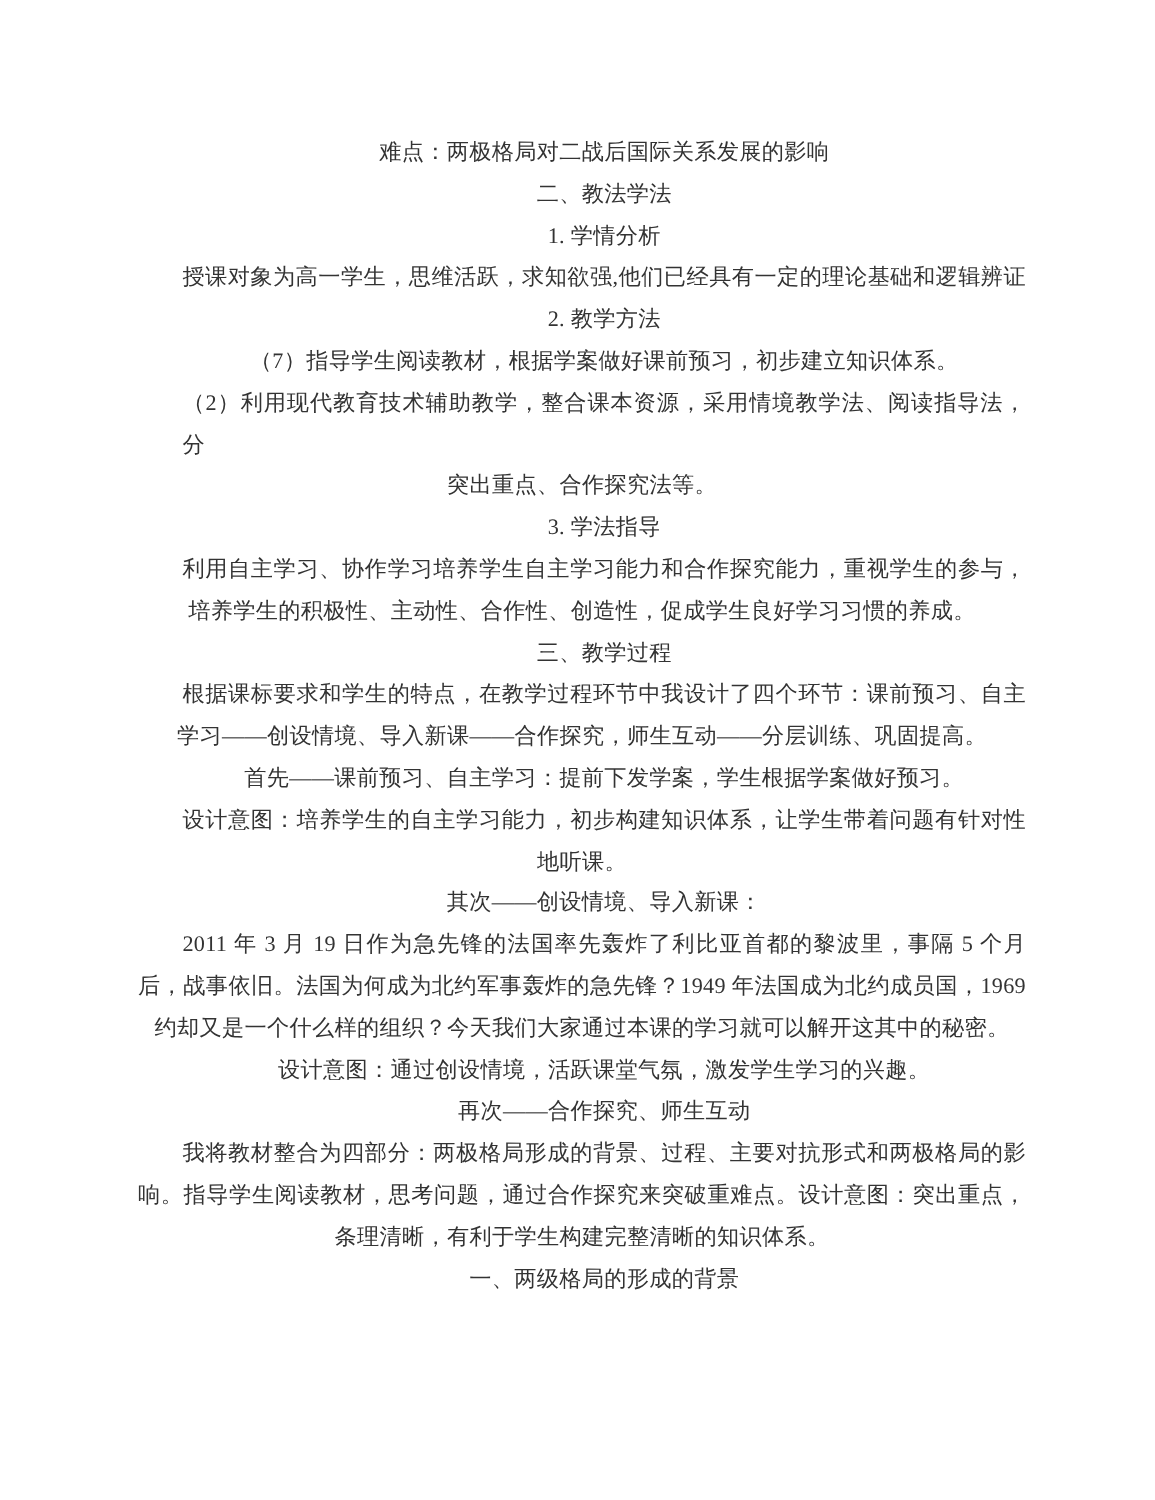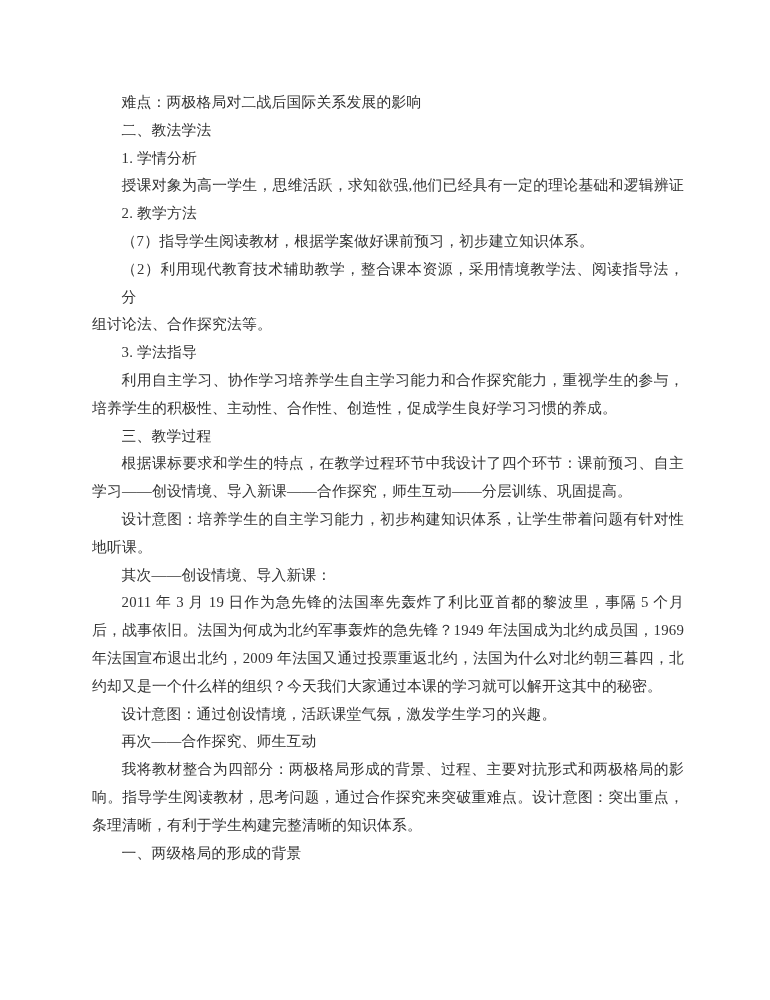--- a/index.html
+++ b/index.html
@@ -20,21 +20,21 @@
     position: absolute;
     left: 92px;
     top: 89px;
     width: 592px;
     font-size: 14.8px;
     line-height: 27.8px;
     letter-spacing: 0.2px;
   }
   .line {
     white-space: nowrap;
-    text-align: left;
+    text-align: center;
   }
   .line.ind {
     padding-left: 2em;
   }
   
   .line.j {
     white-space: normal;
     text-align: justify;
     text-align-last: justify;
   }
@@ -44,33 +44,33 @@
 
 <div class="page">
   <div class="text-block">
     <div class="line ind">难点：两极格局对二战后国际关系发展的影响</div>
     <div class="line ind">二、教法学法</div>
     <div class="line ind">1. 学情分析</div>
     <div class="line ind j">授课对象为高一学生，思维活跃，求知欲强,他们已经具有一定的理论基础和逻辑辨证</div>
     <div class="line ind">2. 教学方法</div>
     <div class="line ind">（7）指导学生阅读教材，根据学案做好课前预习，初步建立知识体系。</div>
     <div class="line ind j">（2）利用现代教育技术辅助教学，整合课本资源，采用情境教学法、阅读指导法，分</div>
-    <div class="line">组讨论法、合作探究法等。</div>
+    <div class="line">突出重点、合作探究法等。</div>
     <div class="line ind">3. 学法指导</div>
     <div class="line ind j">利用自主学习、协作学习培养学生自主学习能力和合作探究能力，重视学生的参与，</div>
     <div class="line">培养学生的积极性、主动性、合作性、创造性，促成学生良好学习习惯的养成。</div>
     <div class="line ind">三、教学过程</div>
     <div class="line ind j">根据课标要求和学生的特点，在教学过程环节中我设计了四个环节：课前预习、自主</div>
     <div class="line">学习——创设情境、导入新课——合作探究，师生互动——分层训练、巩固提高。</div>
+    <div class="line ind">首先——课前预习、自主学习：提前下发学案，学生根据学案做好预习。</div>
     <div class="line ind j">设计意图：培养学生的自主学习能力，初步构建知识体系，让学生带着问题有针对性</div>
     <div class="line">地听课。</div>
     <div class="line ind">其次——创设情境、导入新课：</div>
     <div class="line ind j">2011 年 3 月 19 日作为急先锋的法国率先轰炸了利比亚首都的黎波里，事隔 5 个月</div>
     <div class="line j">后，战事依旧。法国为何成为北约军事轰炸的急先锋？1949 年法国成为北约成员国，1969</div>
-    <div class="line j">年法国宣布退出北约，2009 年法国又通过投票重返北约，法国为什么对北约朝三暮四，北</div>
     <div class="line">约却又是一个什么样的组织？今天我们大家通过本课的学习就可以解开这其中的秘密。</div>
     <div class="line ind">设计意图：通过创设情境，活跃课堂气氛，激发学生学习的兴趣。</div>
     <div class="line ind">再次——合作探究、师生互动</div>
     <div class="line ind j">我将教材整合为四部分：两极格局形成的背景、过程、主要对抗形式和两极格局的影</div>
     <div class="line j">响。指导学生阅读教材，思考问题，通过合作探究来突破重难点。设计意图：突出重点，</div>
     <div class="line">条理清晰，有利于学生构建完整清晰的知识体系。</div>
     <div class="line ind">一、两级格局的形成的背景</div>
   </div>
 </div>
 

